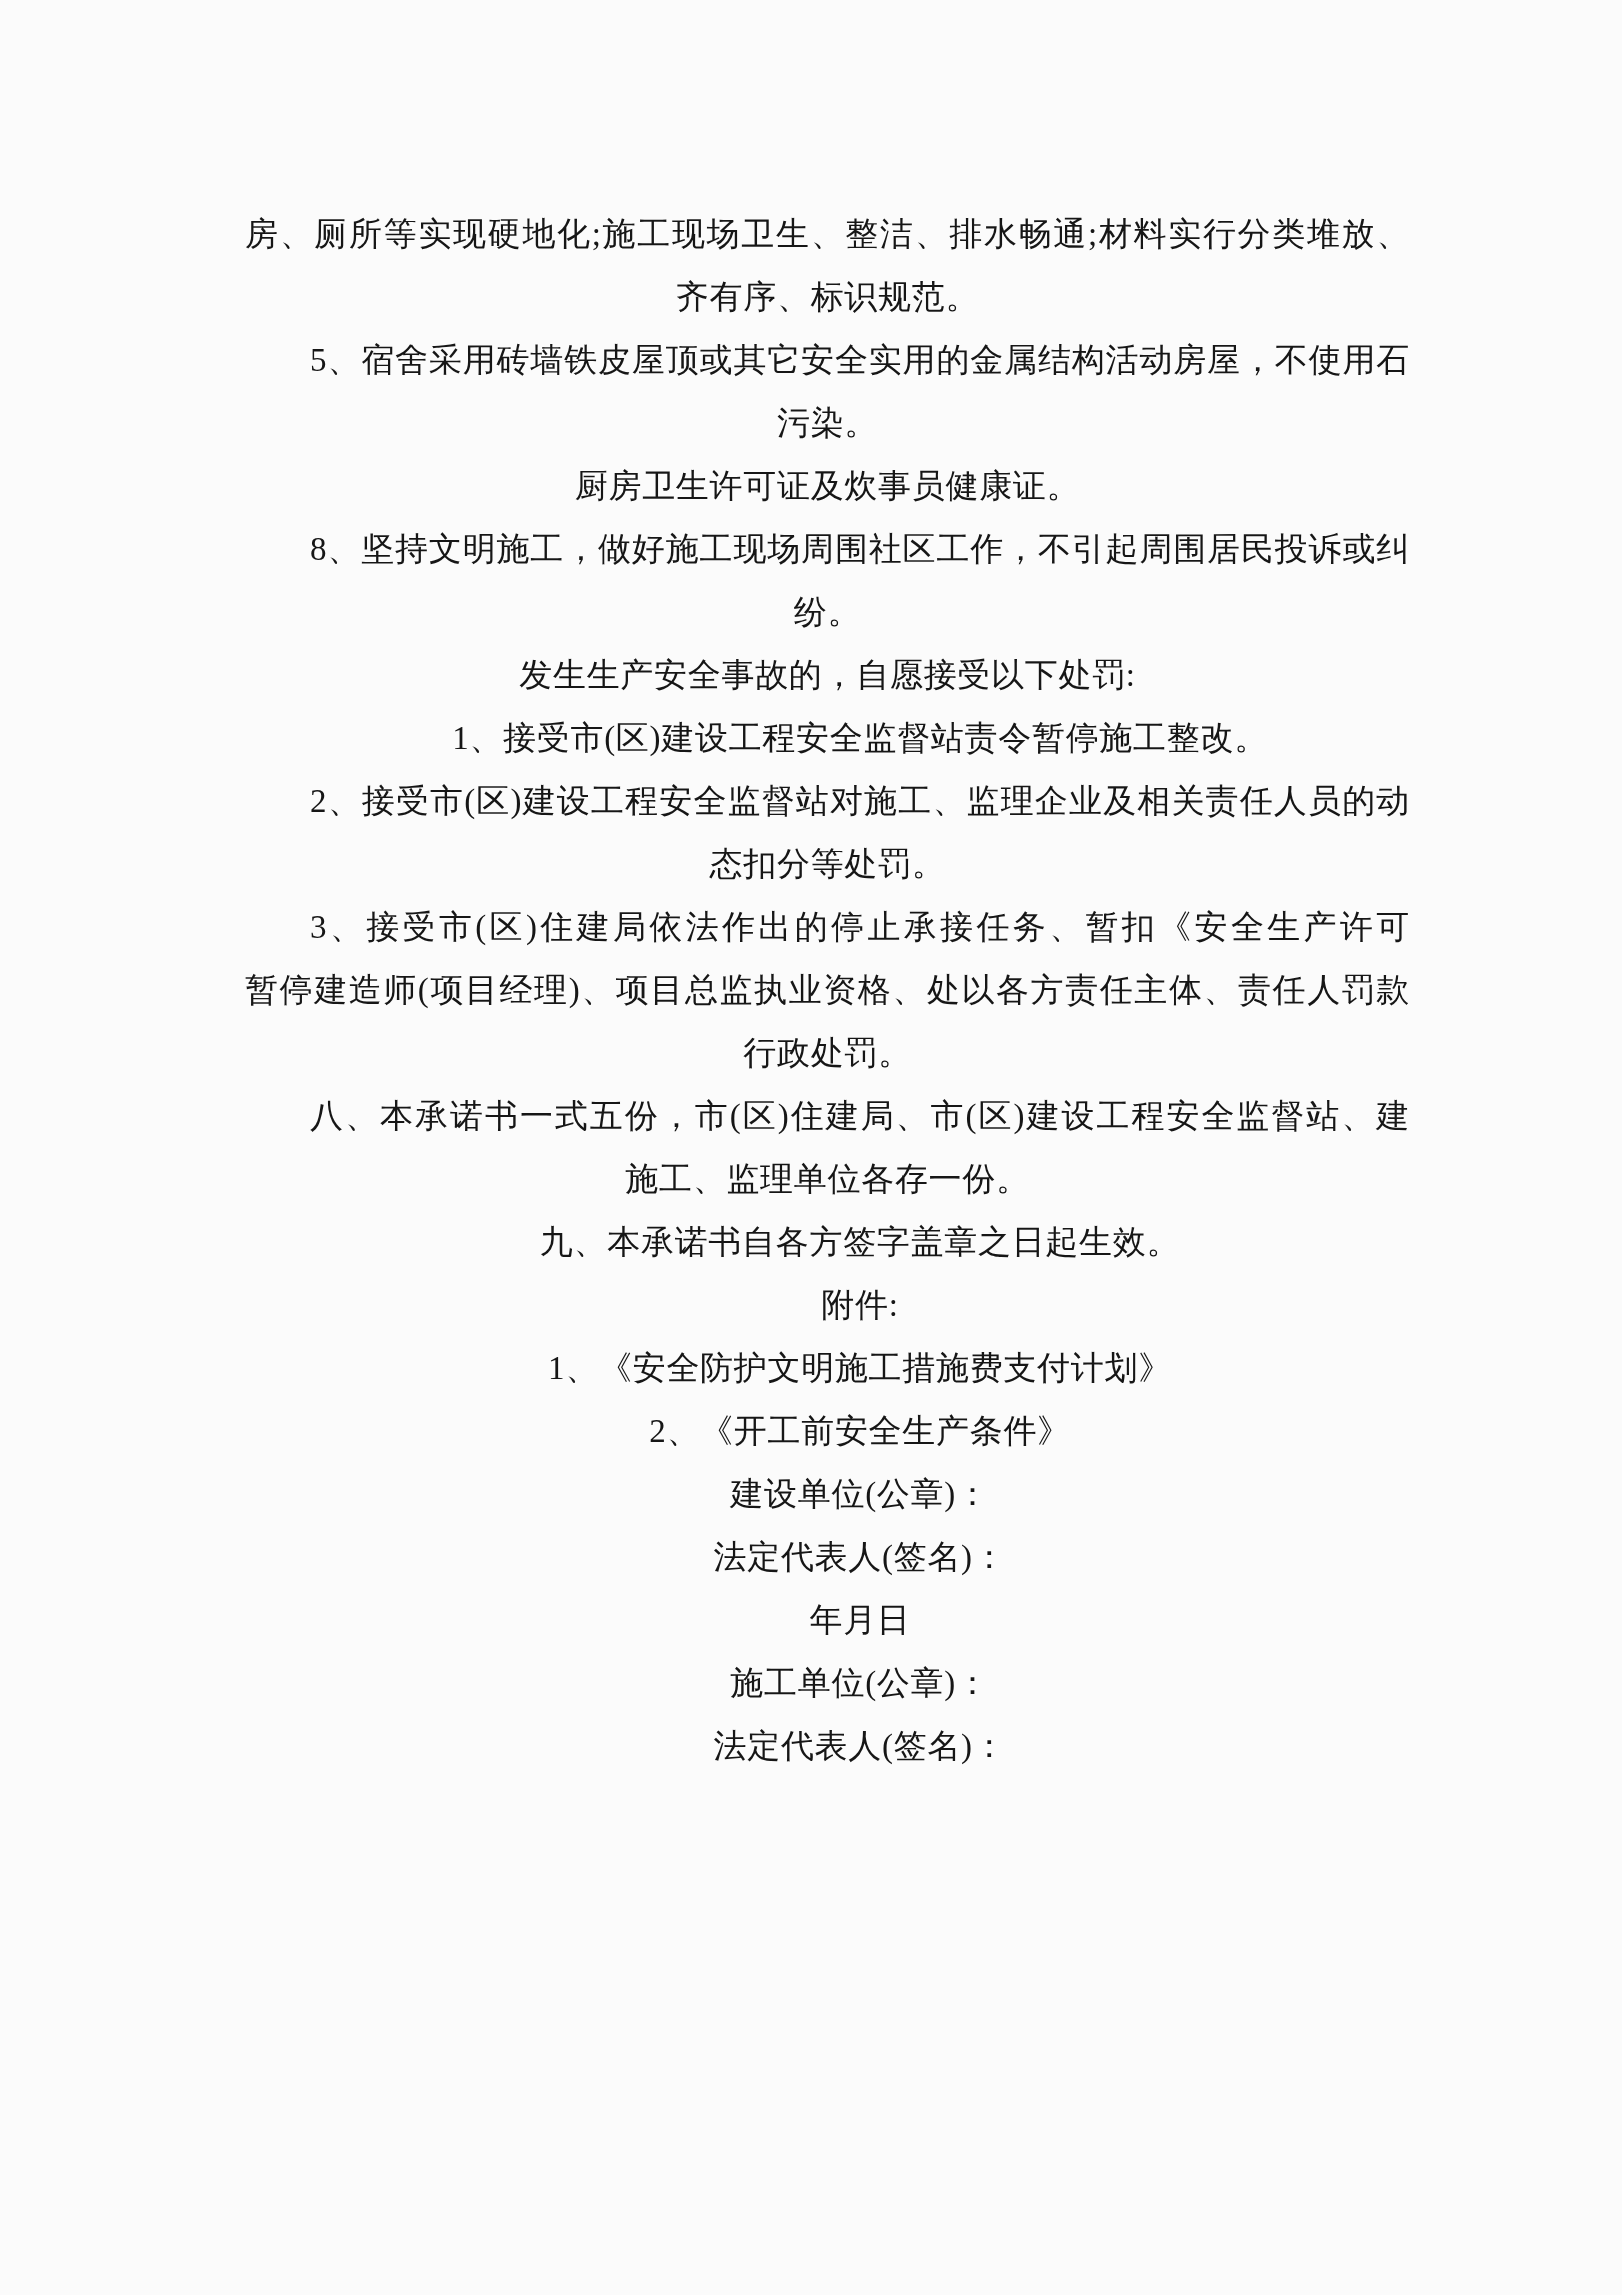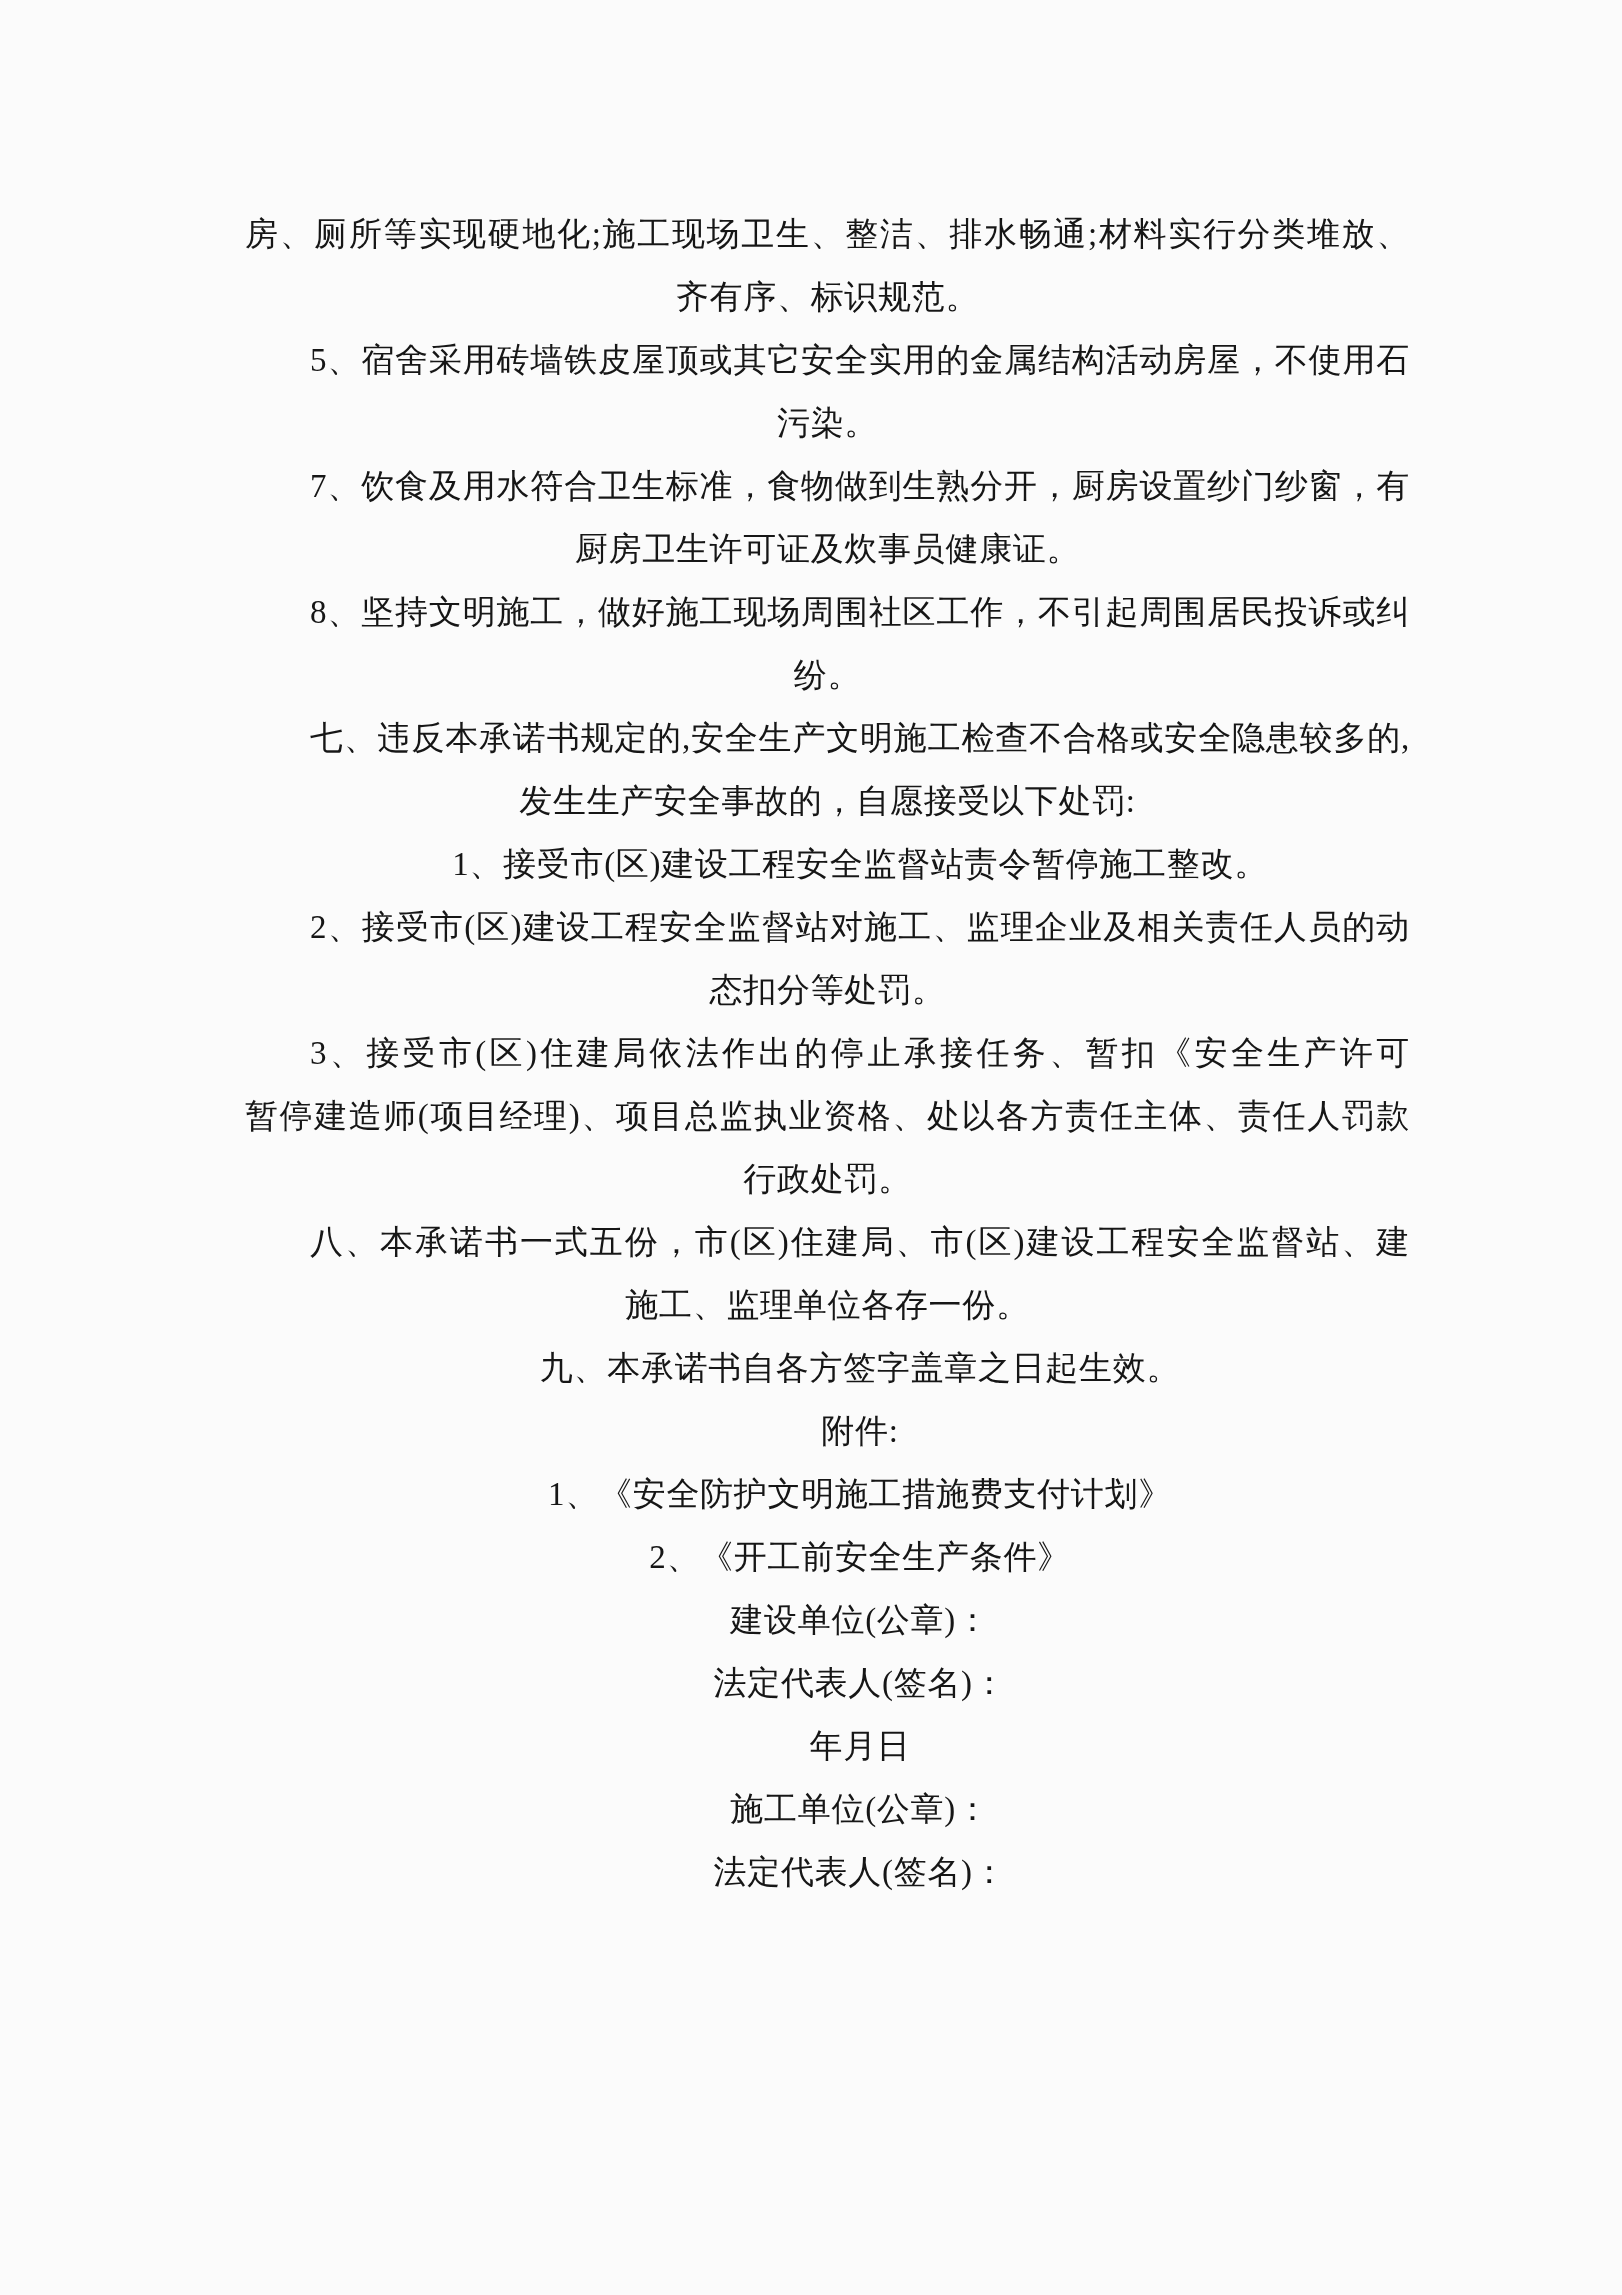--- a/index.html
+++ b/index.html
@@ -45,25 +45,23 @@
 </style>
 </head>
 <body>
 
 <div class="page">
   <div class="doc-body">
     <div class="line just">房、厕所等实现硬地化;施工现场卫生、整洁、排水畅通;材料实行分类堆放、整</div>
     <div class="line">齐有序、标识规范。</div>
     <div class="line ind just">5、宿舍采用砖墙铁皮屋顶或其它安全实用的金属结构活动房屋，不使用石</div>
     <div class="line">污染。</div>
-    <div class="line ind just">7、饮食及用水符合卫生标准，食物做到生熟分开，厨房设置纱门纱窗，有</div>
     <div class="line">厨房卫生许可证及炊事员健康证。</div>
     <div class="line ind just">8、坚持文明施工，做好施工现场周围社区工作，不引起周围居民投诉或纠</div>
     <div class="line">纷。</div>
-    <div class="line ind just">七、违反本承诺书规定的,安全生产文明施工检查不合格或安全隐患较多的,</div>
     <div class="line">发生生产安全事故的，自愿接受以下处罚:</div>
     <div class="line ind">1、接受市(区)建设工程安全监督站责令暂停施工整改。</div>
     <div class="line ind just">2、接受市(区)建设工程安全监督站对施工、监理企业及相关责任人员的动</div>
     <div class="line">态扣分等处罚。</div>
     <div class="line ind just">3、接受市(区)住建局依法作出的停止承接任务、暂扣《安全生产许可证》、</div>
     <div class="line just">暂停建造师(项目经理)、项目总监执业资格、处以各方责任主体、责任人罚款等</div>
     <div class="line">行政处罚。</div>
     <div class="line ind just">八、本承诺书一式五份，市(区)住建局、市(区)建设工程安全监督站、建设、</div>
     <div class="line">施工、监理单位各存一份。</div>
     <div class="line ind">九、本承诺书自各方签字盖章之日起生效。</div>

